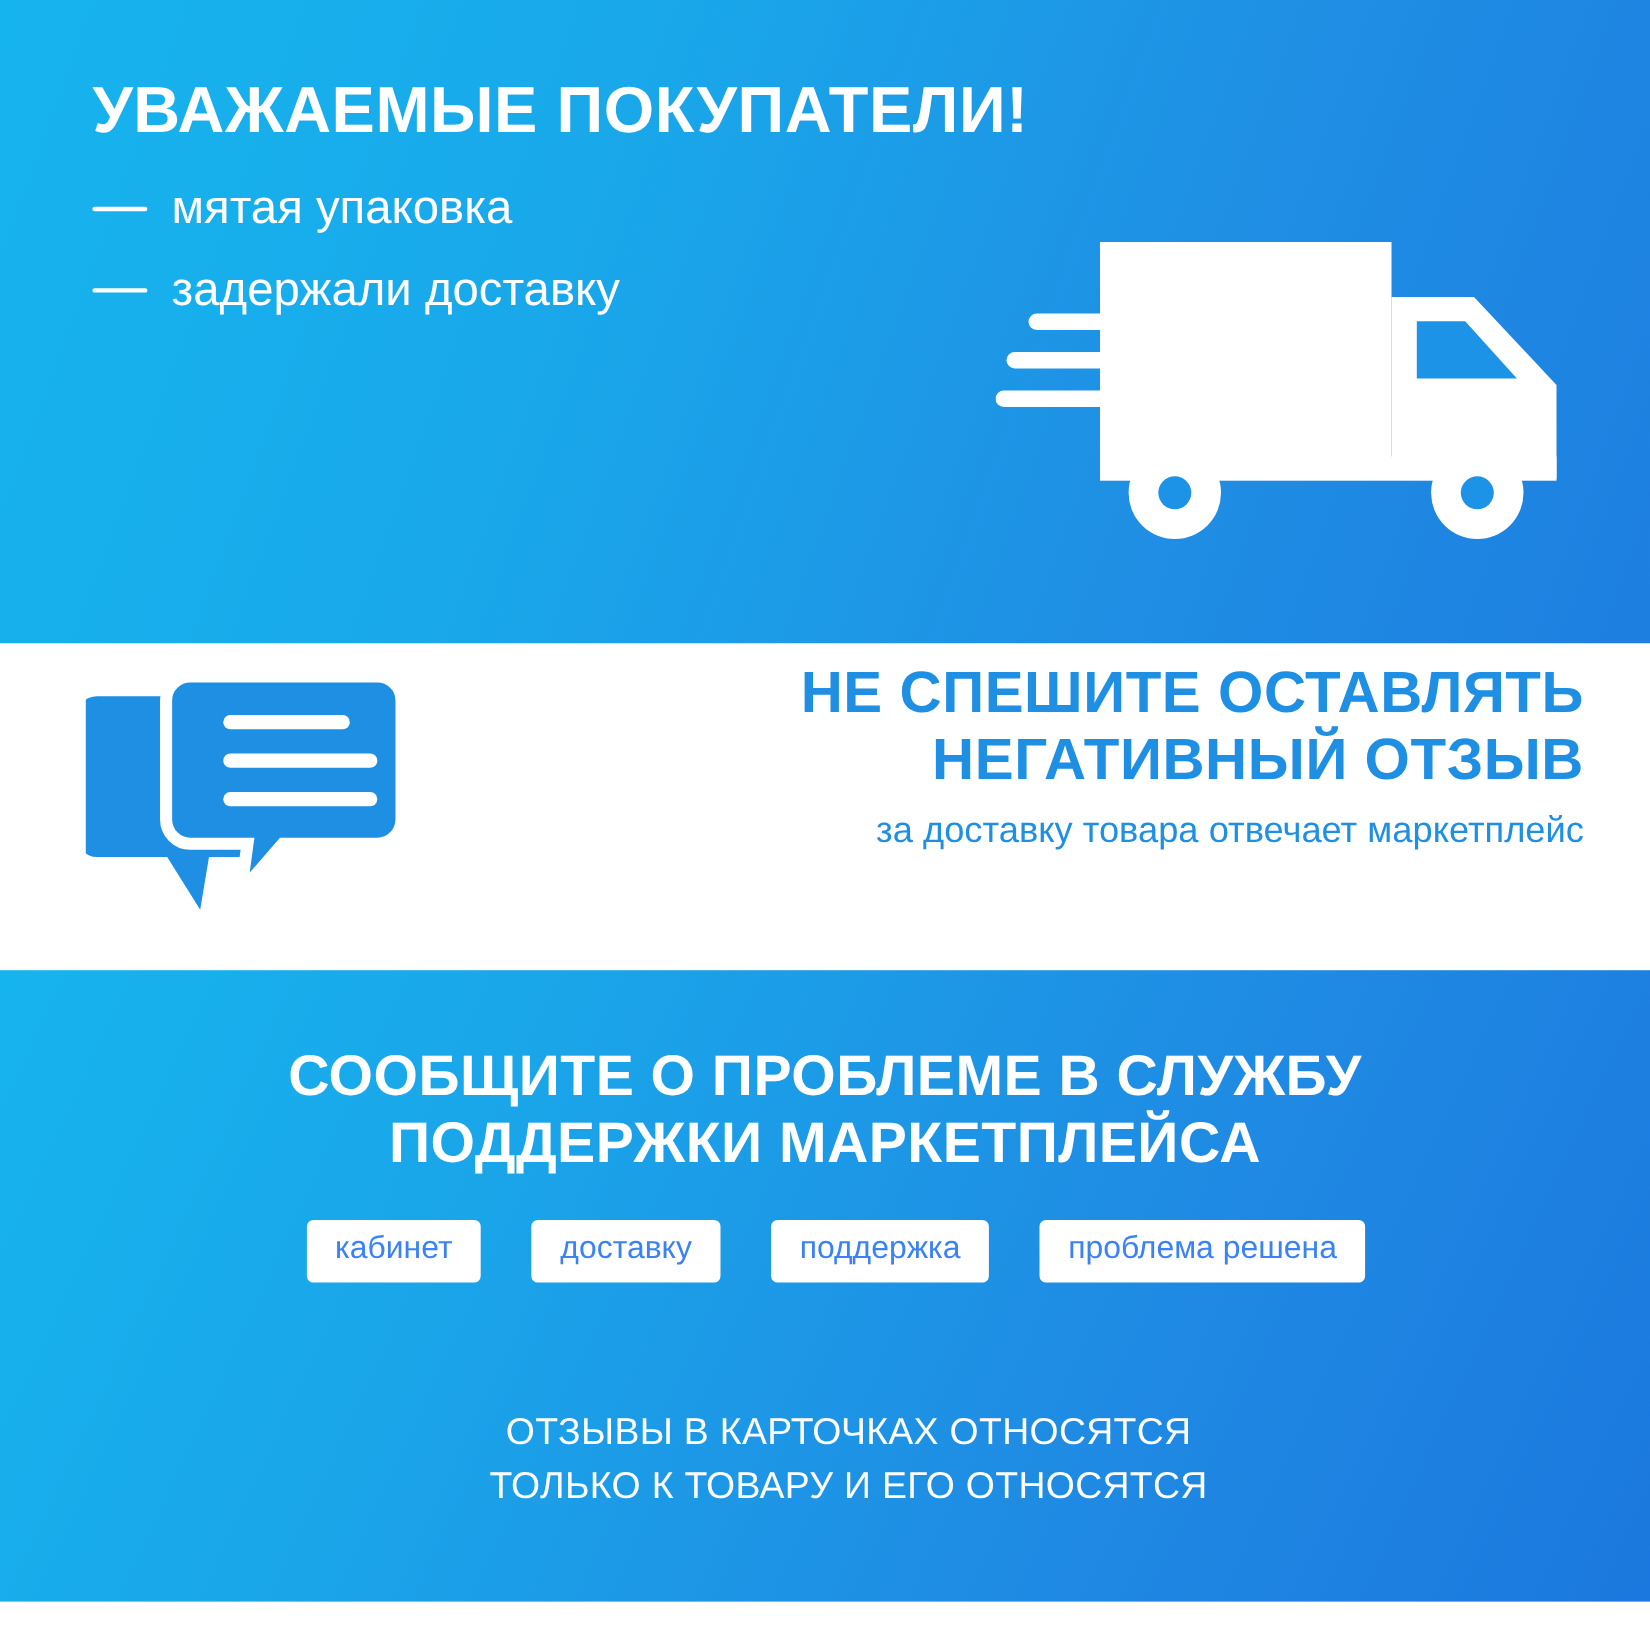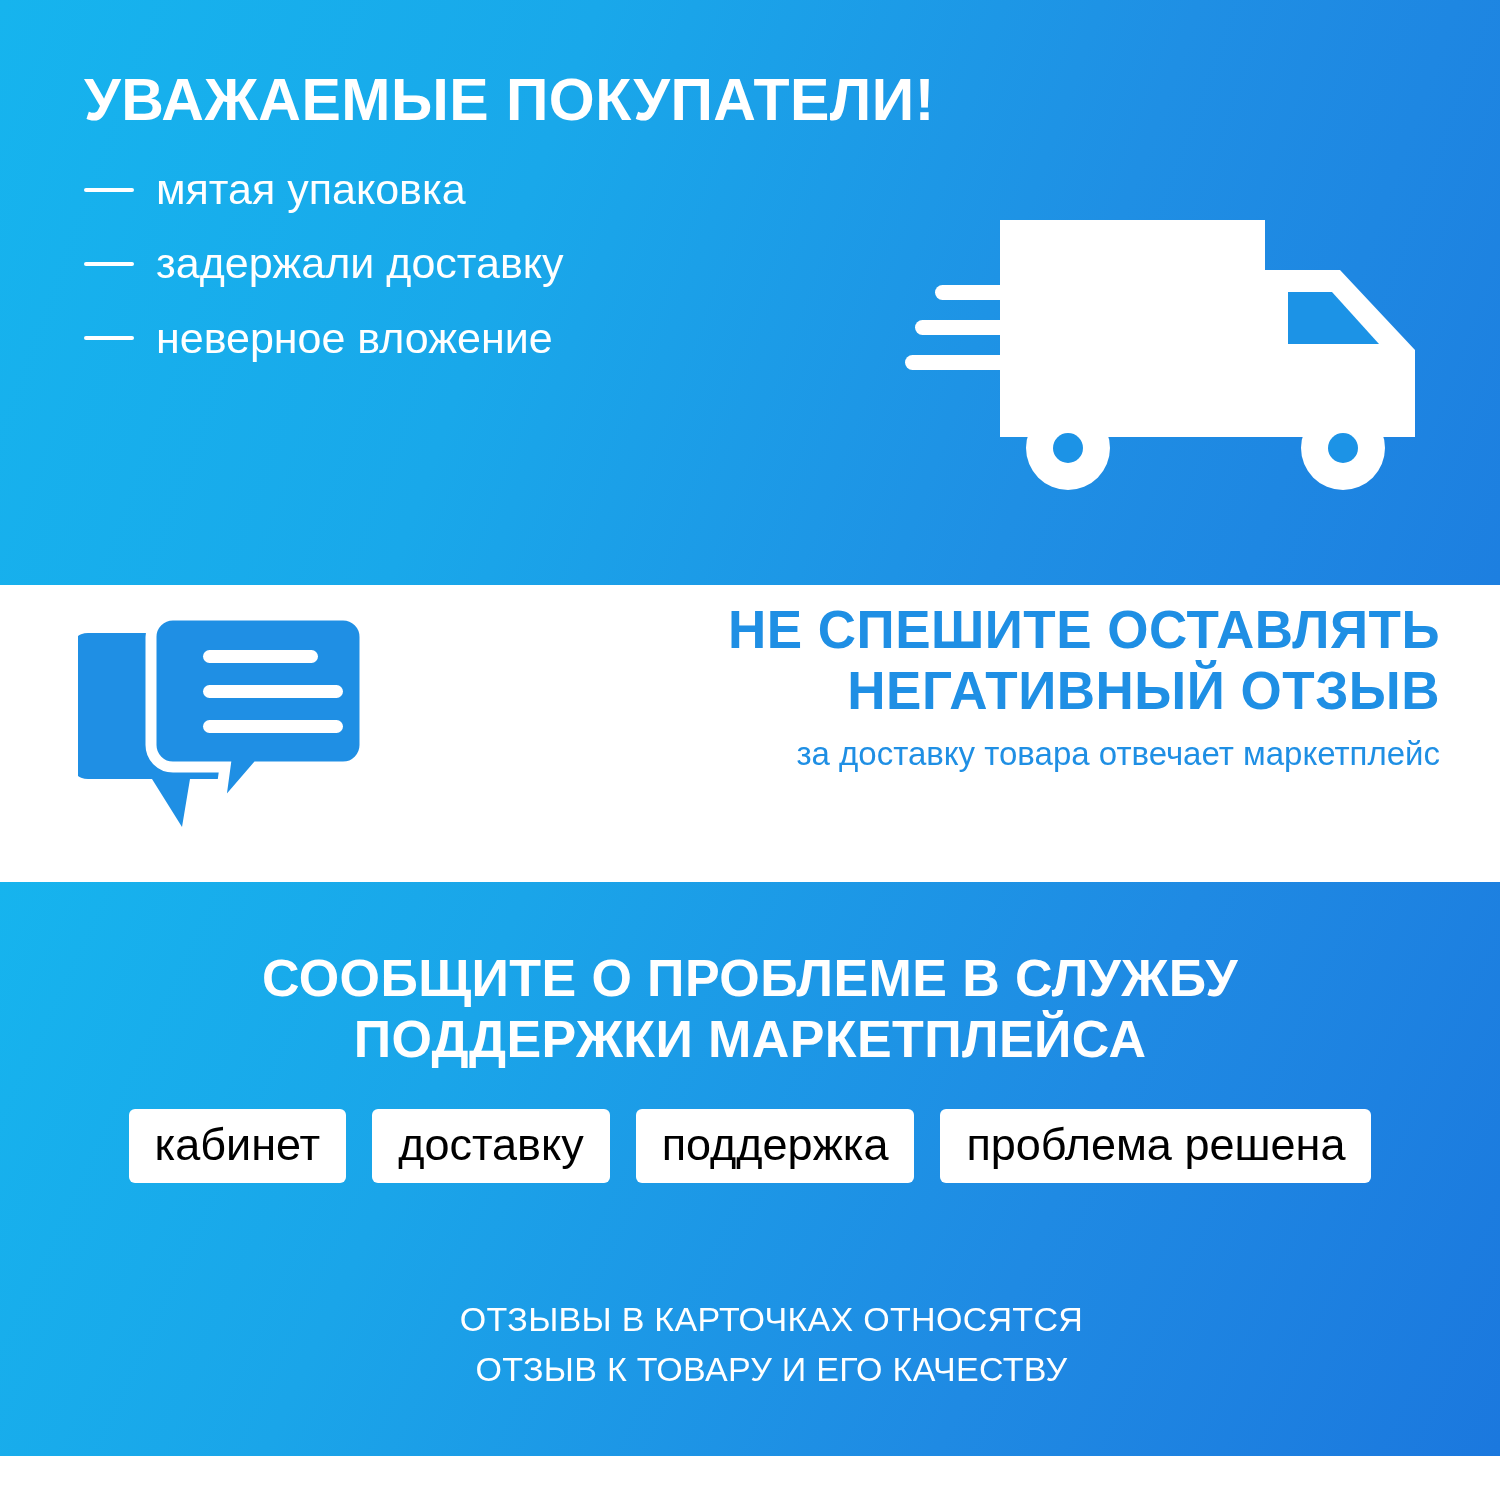--- a/index.html
+++ b/index.html
@@ -131,26 +131,27 @@
   }
   .chips {
     display: flex;
     justify-content: center;
     gap: 26px;
     margin-top: 38px;
     padding: 0 60px;
   }
   .chip {
     background: #ffffff;
-    color: #000000;
-    font-size: 45px;
+    color: #3b82f6;
+    font-size: 29px;
     padding: 11px 26px 14px 26px;
     border-radius: 6px;
     white-space: nowrap;
     line-height: 1.1;
+    margin-left: 20px;
   }
   .footnote {
     margin-top: 112px;
     text-align: center;
     color: #ffffff;
     font-size: 34px;
     line-height: 1.45;
     letter-spacing: 0.3px;
     padding-left: 43px;
   }
@@ -166,24 +167,20 @@
       <h1 class="headline">УВАЖАЕМЫЕ ПОКУПАТЕЛИ!</h1>
       <ul class="bullets">
         <li>
           <span class="dash"></span>
           <span>мятая упаковка</span>
         </li>
         <li>
           <span class="dash"></span>
           <span>задержали доставку</span>
         </li>
-        <li>
-          <span class="dash"></span>
-          <span>неверное вложение</span>
-        </li>
       </ul>
     </div>
 
     <div class="truck-wrap">
       <svg viewBox="0 0 540 290" width="540" height="290" aria-hidden="true">
 
         <rect x="10" y="110" width="150" height="15" rx="7.5" fill="#ffffff"></rect>
         <rect x="30" y="75" width="130" height="15" rx="7.5" fill="#ffffff"></rect>
         <rect x="0" y="145" width="160" height="15" rx="7.5" fill="#ffffff"></rect>
 
@@ -234,17 +231,17 @@
 
     <div class="chips">
       <span class="chip">кабинет</span>
       <span class="chip">доставку</span>
       <span class="chip">поддержка</span>
       <span class="chip">проблема решена</span>
     </div>
 
     <div class="footnote">
       <div>ОТЗЫВЫ В КАРТОЧКАХ ОТНОСЯТСЯ</div>
-      <div>ОТЗЫВ К ТОВАРУ И ЕГО КАЧЕСТВУ</div>
+      <div>ТОЛЬКО К ТОВАРУ И ЕГО ОТНОСЯТСЯ</div>
     </div>
   </section>
 
 </div>
 
 </body></html>

